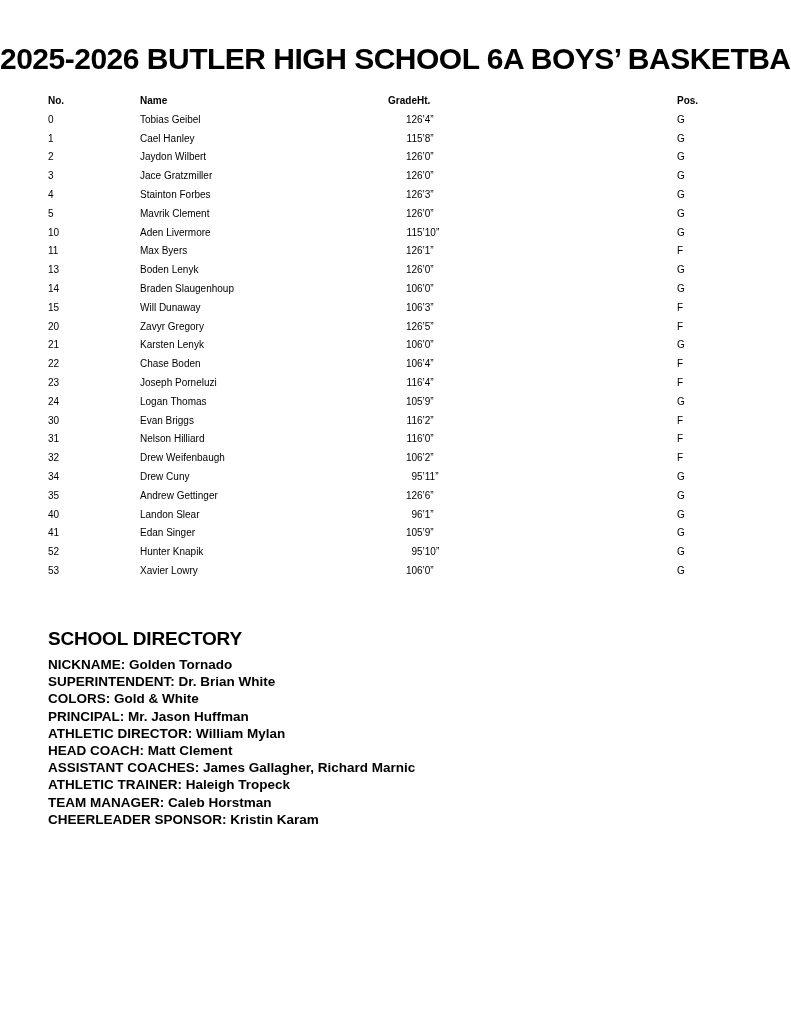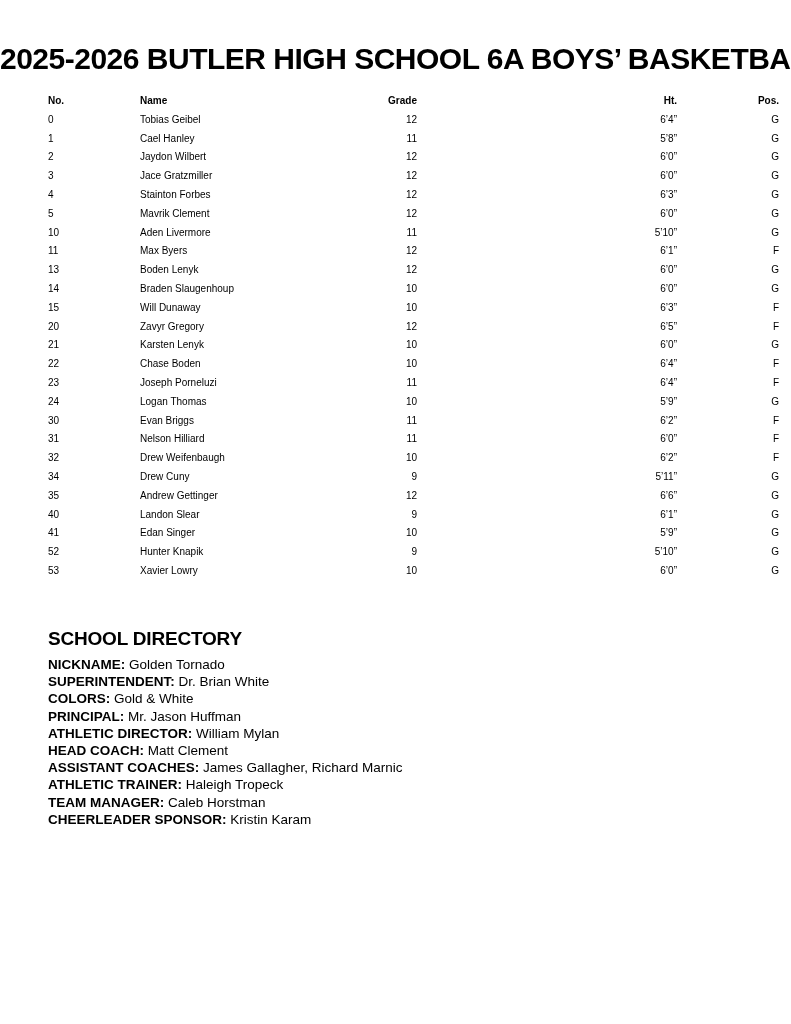--- a/index.html
+++ b/index.html
@@ -48,40 +48,40 @@
     height: 18.8px;
     padding: 0;
     font-weight: normal;
     vertical-align: middle;
     white-space: nowrap;
     overflow: hidden;
   }
   table.roster thead th { font-weight: bold; height: 20px; }
   .al { text-align: left; }
   .ar { text-align: right; }
-  .ac { text-align: right; }
+  .ac { text-align: left; }
   .directory {
     position: absolute;
     top: 628px;
     left: 48px;
     width: 700px;
   }
   .directory-heading {
     font-size: 19px;
     font-weight: bold;
     margin-bottom: 6px;
     letter-spacing: -0.2px;
   }
   .directory-entry {
     font-size: 13.5px;
     line-height: 17.2px;
     white-space: nowrap;
   }
   .directory-entry .label { font-weight: bold; }
-  .directory-entry .value { font-weight: normal; }
+  .directory-entry .value { font-weight: bold; }
 </style>
 </head>
 <body>
 
 <div class="page">
 
   <div class="doc-title">2025-2026 BUTLER HIGH SCHOOL 6A BOYS’ BASKETBALL</div>
 
   <table class="roster">
     <colgroup>

